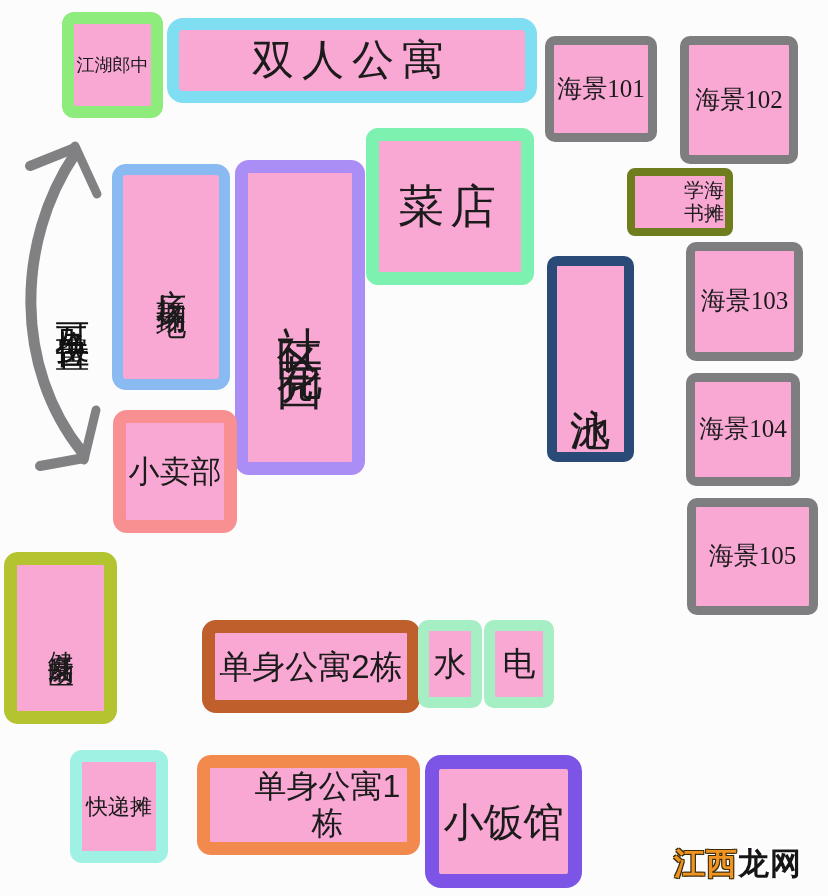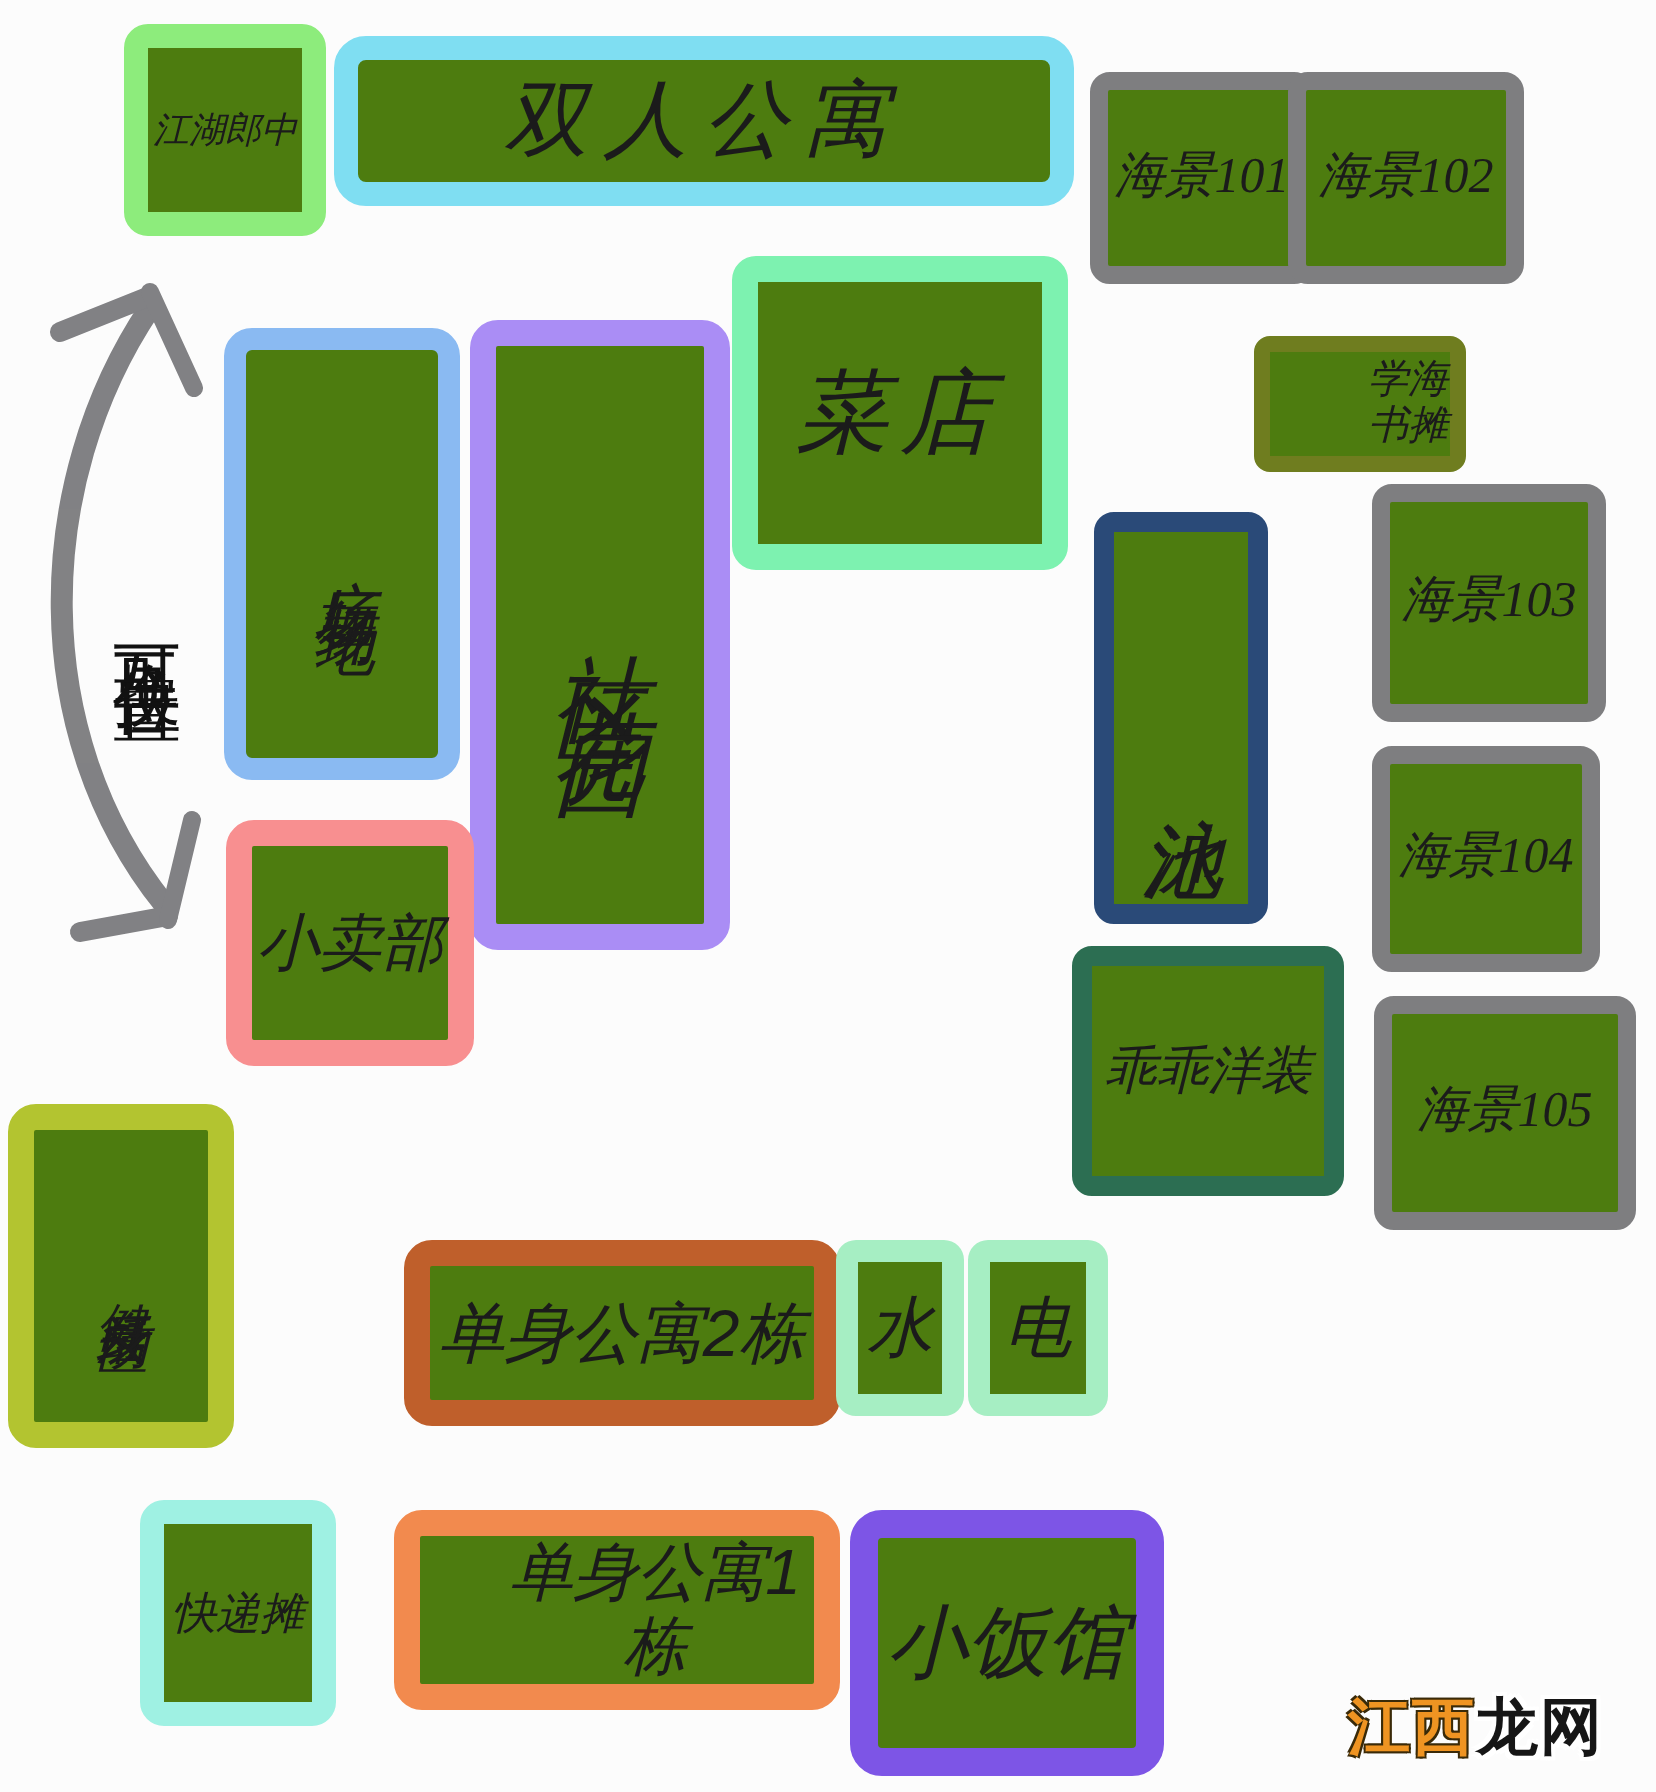--- a/index.html
+++ b/index.html
@@ -8,39 +8,38 @@
     background:#fcfcfc;
     font-family:"Liberation Sans", sans-serif;
     color:#1b1b1b;
     position:relative;
     overflow:hidden;
   }
   .map{position:absolute;inset:0;}
   .box{
     position:absolute;
     box-sizing:border-box;
-    background:#4d7c0f;
+    background:#f9a8d4;
     display:flex;
     align-items:center;
     justify-content:center;
     text-align:center;
     color:#1b1b1b;
     line-height:1.15;
-    font-style:italic;
   }
   .serif{font-family:"Liberation Serif", serif;}
   .vtext{
     writing-mode:vertical-rl;
     text-orientation:upright;
   }
   
   .b-jianghu   {left:62px;  top:12px;  width:101px; height:106px; border:12px solid #8dec7c; border-radius:12px; font-size:18px;}
   .b-shuangren {left:167px; top:18px;  width:370px; height:85px;  border:12px solid #7fdef2; border-radius:16px; font-size:42px; letter-spacing:8px;}
   .b-hj101     {left:545px; top:36px;  width:112px; height:106px;}
-  .b-hj102     {left:644px; top:36px;  width:118px; height:106px;}
+  .b-hj102     {left:680px; top:36px;  width:118px; height:128px;}
   .b-caidian   {left:366px; top:128px; width:168px; height:157px; border:13px solid #7df2b0; border-radius:12px; font-size:46px; letter-spacing:6px;}
   .b-xuehai    {left:627px; top:168px; width:106px; height:68px;  border:8px solid #6f7d1f;  border-radius:8px;  font-size:20px;padding-left:48px;}
   .b-guangchang{left:112px; top:164px; width:118px; height:226px; border:11px solid #8abaf2; border-radius:14px; font-size:30px; letter-spacing:5px;}
   .b-shequ     {left:235px; top:160px; width:130px; height:315px; border:13px solid #aa8df5; border-radius:14px; font-size:46px; letter-spacing:14px;}
   .b-yongchi   {left:547px; top:256px; width:87px;  height:206px; border:10px solid #2a4a78; border-radius:10px; font-size:40px; letter-spacing:4px; padding-top:40px;}
   .b-hj103     {left:686px; top:242px; width:117px; height:119px;}
   .b-hj104     {left:686px; top:373px; width:114px; height:113px;text-align:center;}
   .b-guaiguai  {left:536px; top:473px; width:136px; height:125px; border:10px solid #2c6e52; border-radius:10px; font-size:26px;}
   .b-hj105     {left:687px; top:498px; width:131px; height:117px;}
   .b-xiaomaibu {left:113px; top:410px; width:124px; height:123px; border:13px solid #f88f90; border-radius:14px; font-size:31px;}
@@ -125,23 +124,20 @@
   <div class="box gray b-hj103">
     <span>海景103</span>
   </div>
   <div class="box gray b-hj104">
     <span>海景104</span>
   </div>
 
   <div class="box b-xiaomaibu">
     <span>小卖部</span>
   </div>
-  <div class="box serif b-guaiguai">
-    <span>乖乖洋装</span>
-  </div>
   <div class="box gray b-hj105">
     <span>海景105</span>
   </div>
 
   <div class="box vtext b-jianshen">
     <span>健身活动区</span>
   </div>
   <div class="box b-danshen2">
     <span>单身公寓2栋</span>
   </div>

